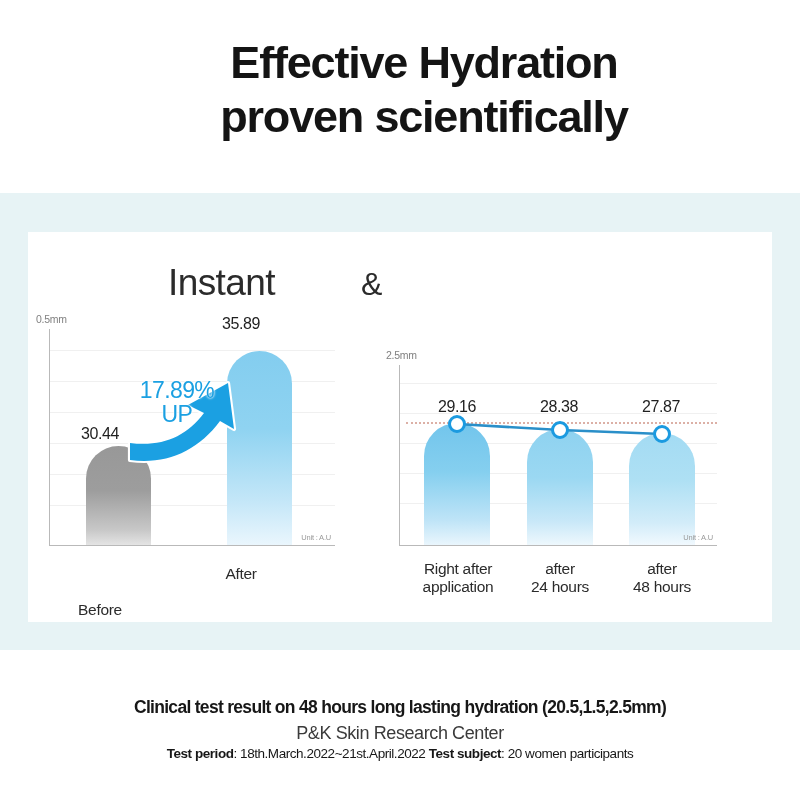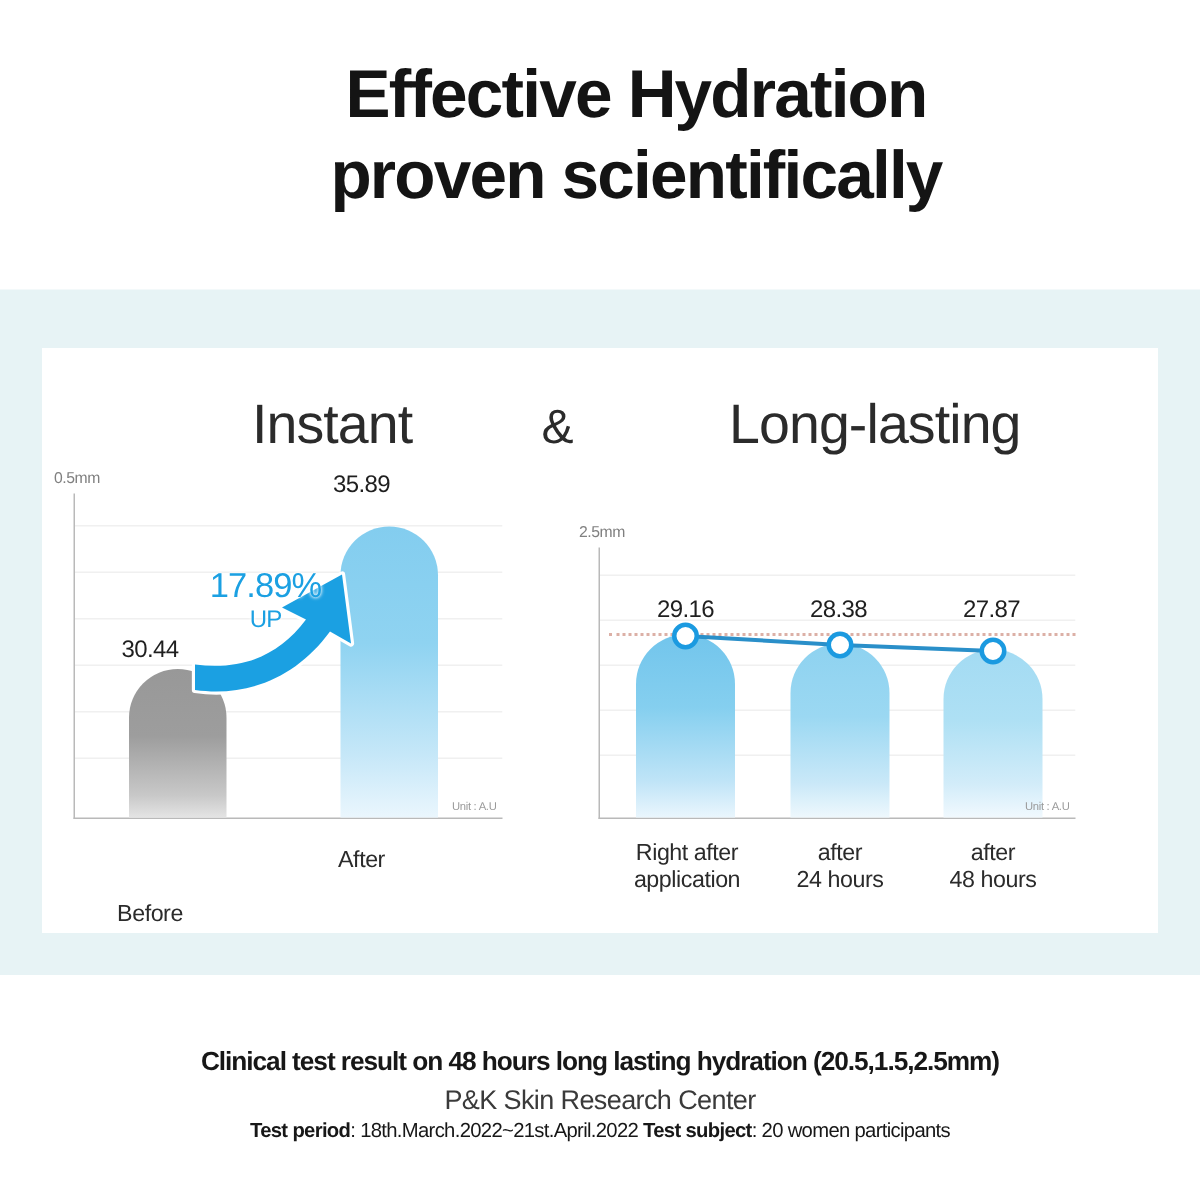--- a/index.html
+++ b/index.html
@@ -110,21 +110,21 @@
   }
 
   
   .growth {
     position: absolute;
     color: #1ba0e2; font-weight: normal; text-align: center;
     letter-spacing: -0.6px; line-height: 24px;
     text-shadow: 0 0 2px #fff, 0 0 3px #fff;
   }
   .growth .pct { font-size: 23px; display: block; }
-  .growth .up  { font-size: 16px; display: block; }
+  .growth .up  { font-size: 23px; display: block; }
 
   
   .caption { position: absolute; left: 0; top: 696px; width: 800px; text-align: center; }
   .cap-main {
     font-size: 17.5px; font-weight: bold; color: #171717;
     letter-spacing: -0.7px; line-height: 22px;
   }
   .cap-center {
     font-size: 18px; color: #3a3a3a; letter-spacing: -0.4px;
     line-height: 19px; margin-top: 6px;
@@ -148,21 +148,20 @@
     <div>proven scientifically</div>
   </div>
 
   <div class="mint-band"></div>
 
   <div class="card"></div>
 
   <div class="sec-titles">
     <div class="sec-title instant">Instant</div>
     <div class="sec-title amp">&amp;</div>
-    <div class="sec-title long">Long-lasting</div>
   </div>
 
   <div>
 
     <div class="axis-unit" style="left:36px; top:313px;">0.5mm</div>
 
     <div class="plot" style="left:49px; top:329px; width:286px; height:217px;">
 
       <div class="gridlines">
         <i style="top:21px;"></i>

